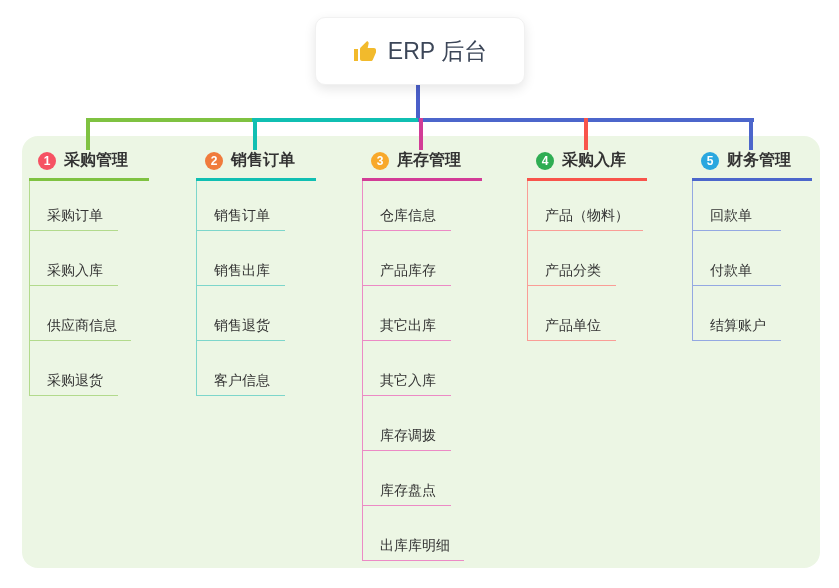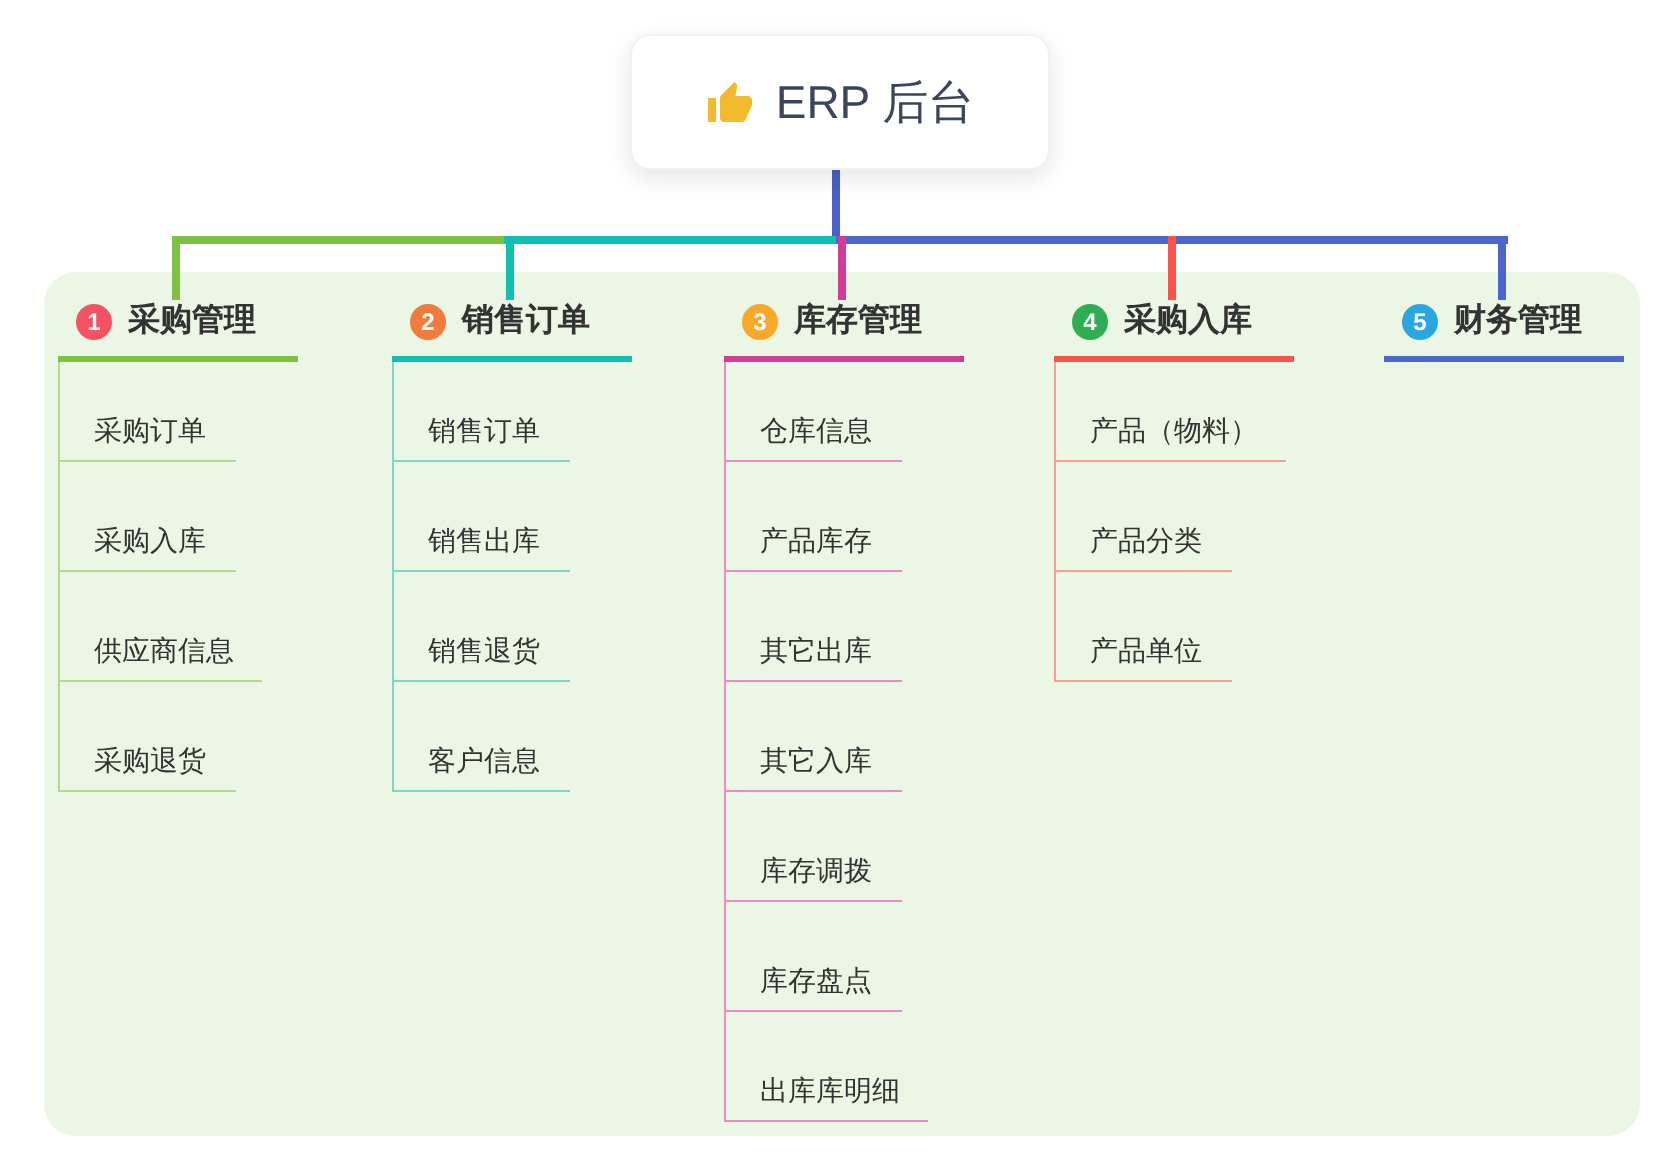--- a/index.html
+++ b/index.html
@@ -163,16 +163,27 @@
           </div>
         </div>
   </div>
 
   <div class="branch b5" style="--main: #4C66CB; --light: #94A8E2; --badge: #2AA7DF;">
     <div class="drop"></div>
     <div class="branch-title">
       <span class="badge">5</span>
       <span class="branch-label">财务管理</span>
     </div>
+    <div class="children">
+          <div class="child">
+            <span class="child-label">回款单</span>
+          </div>
+          <div class="child">
+            <span class="child-label">付款单</span>
+          </div>
+          <div class="child">
+            <span class="child-label">结算账户</span>
+          </div>
+        </div>
   </div>
 </div>
 
 </div>
 
 </body></html>

